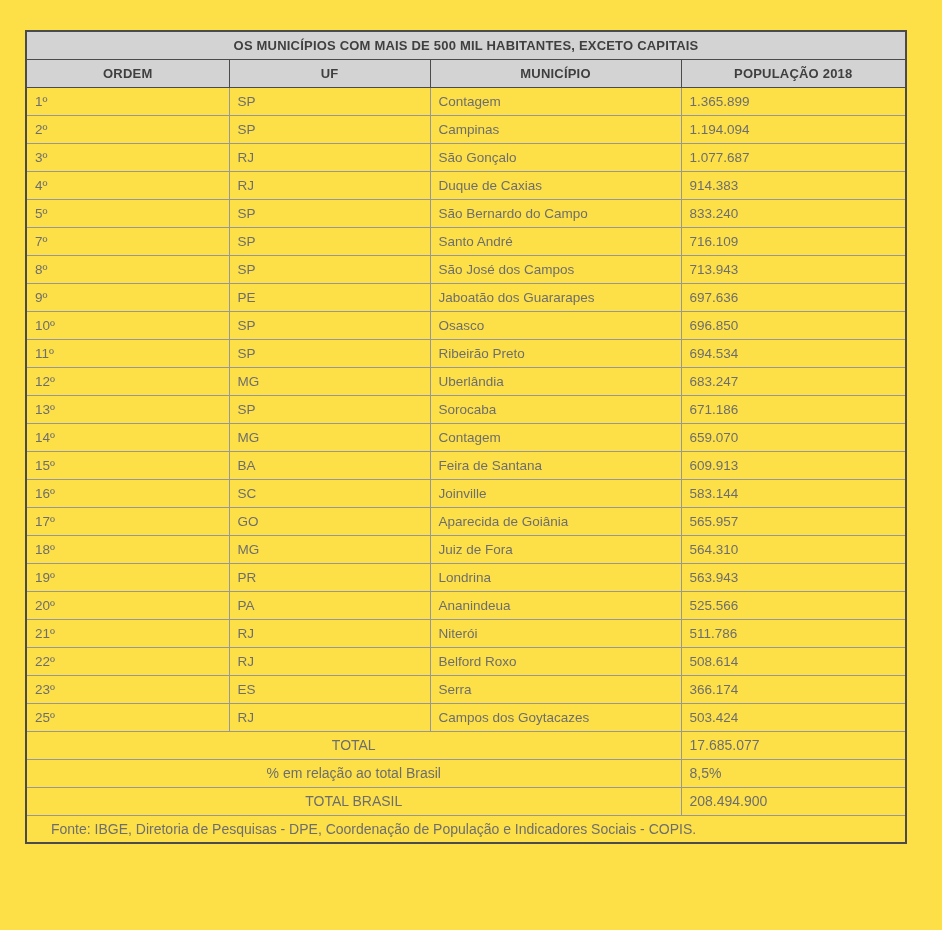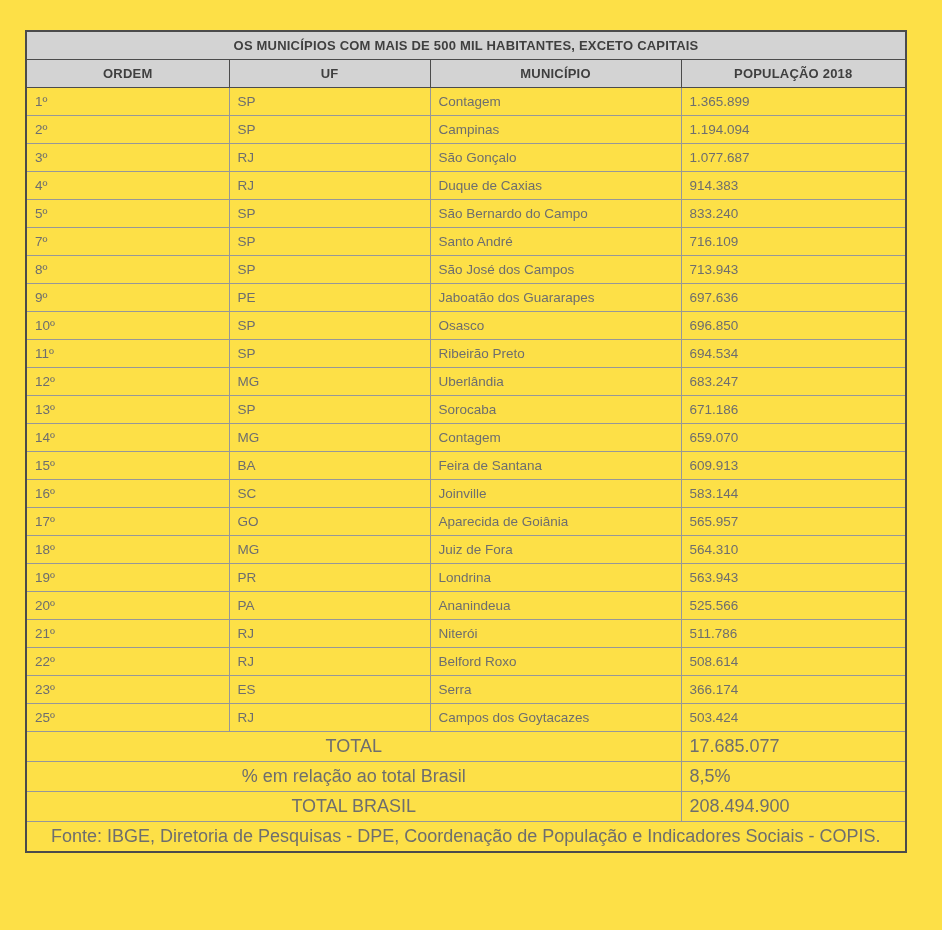--- a/index.html
+++ b/index.html
@@ -52,21 +52,21 @@
     padding: 4px 8px;
     text-align: left;
     white-space: nowrap;
     overflow: hidden;
   }
   tbody td.num { text-align: left; margin-left: 12px; }
 
   tfoot td {
     border: 1px solid #979797;
     color: #6e6e6e;
-    font-size: 18px;
+    font-size: 14px;
     height: 28px;
     padding: 4px 8px;
   }
   tfoot td.total-label { text-align: center; }
   tfoot td.num { }
   tfoot td.source-cell { text-align: left; padding-left: 24px; }
 </style>
 </head>
 <body>
 

